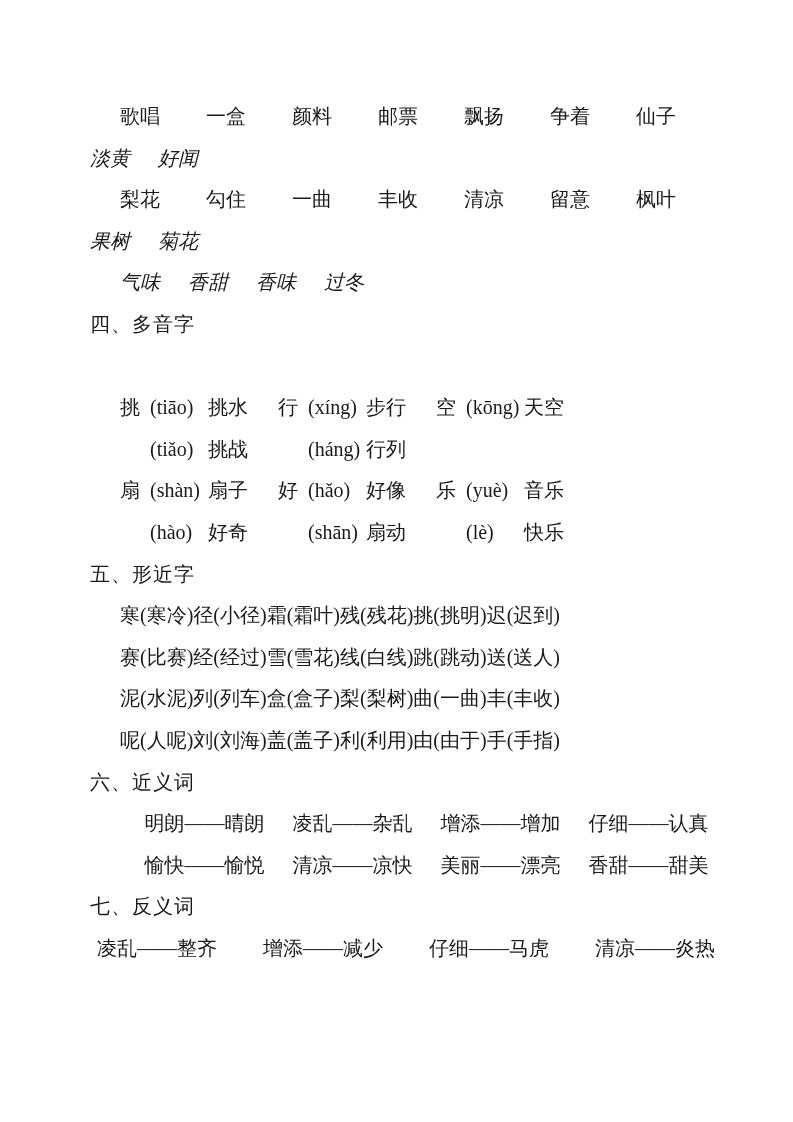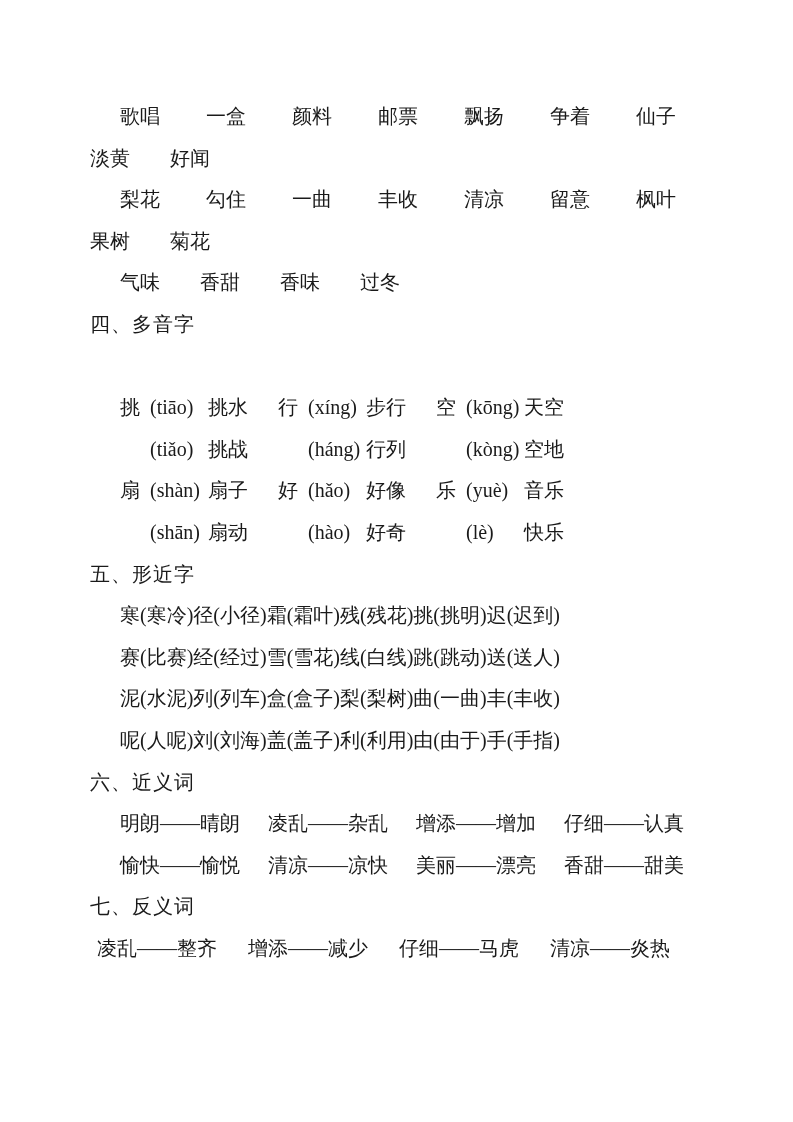--- a/index.html
+++ b/index.html
@@ -20,34 +20,34 @@
   .line {
     height: 41.6px;
     line-height: 41.6px;
     font-size: 20px;
     white-space: nowrap;
     display: flex;
     align-items: center;
   }
   .indent { margin-left: 30px; }
   .spread { width: 556px; justify-content: space-between; }
-  .gap-sm { gap: 40px; }
+  .gap-sm { gap: 28px; font-style: italic; }
   .heading { letter-spacing: 1px; }
   .blank { }
   
   .dyz-cell { display: inline-flex; width: 158px; flex: 0 0 158px; }
   .dyz-char { display: inline-block; width: 30px; flex: 0 0 30px; }
   .dyz-py   { display: inline-block; width: 58px; flex: 0 0 58px; }
   .dyz-word { display: inline-block; }
   
   .xjz { }
   
-  .jyc { gap: 28px; }
-  
-  .fyc { gap: 31px; margin-left: 7px; }
+  .jyc { gap: 28px; justify-content: center; }
+  
+  .fyc { gap: 46px; margin-left: 7px; }
 </style>
 </head>
 <body style="background: rgb(255, 255, 255); color: rgb(26, 26, 26);">
 
 <div class="doc">
 
   <div class="line indent spread">
 
   <span>歌唱</span>
       <span>一盒</span>
@@ -111,25 +111,20 @@
   <span class="dyz-cell">
       <span class="dyz-char"></span>
       <span class="dyz-py">(tiǎo)</span>
       <span class="dyz-word">挑战</span>
     </span>
       <span class="dyz-cell">
       <span class="dyz-char"></span>
       <span class="dyz-py">(háng)</span>
       <span class="dyz-word">行列</span>
     </span>
-      <span class="dyz-cell">
-      <span class="dyz-char"></span>
-      <span class="dyz-py">(kòng)</span>
-      <span class="dyz-word">空地</span>
-    </span>
     </div>
   <div class="line indent">
 
   <span class="dyz-cell">
       <span class="dyz-char">扇</span>
       <span class="dyz-py">(shàn)</span>
       <span class="dyz-word">扇子</span>
     </span>
       <span class="dyz-cell">
       <span class="dyz-char">好</span>
@@ -139,27 +134,27 @@
       <span class="dyz-cell">
       <span class="dyz-char">乐</span>
       <span class="dyz-py">(yuè)</span>
       <span class="dyz-word">音乐</span>
     </span>
     </div>
   <div class="line indent">
 
   <span class="dyz-cell">
       <span class="dyz-char"></span>
+      <span class="dyz-py">(hào)</span>
+      <span class="dyz-word">好奇</span>
+    </span>
+      <span class="dyz-cell">
+      <span class="dyz-char"></span>
       <span class="dyz-py">(shān)</span>
       <span class="dyz-word">扇动</span>
-    </span>
-      <span class="dyz-cell">
-      <span class="dyz-char"></span>
-      <span class="dyz-py">(hào)</span>
-      <span class="dyz-word">好奇</span>
     </span>
       <span class="dyz-cell">
       <span class="dyz-char"></span>
       <span class="dyz-py">(lè)</span>
       <span class="dyz-word">快乐</span>
     </span>
     </div>
 
   <div class="line heading">五、形近字</div>
   <div class="line indent xjz">

